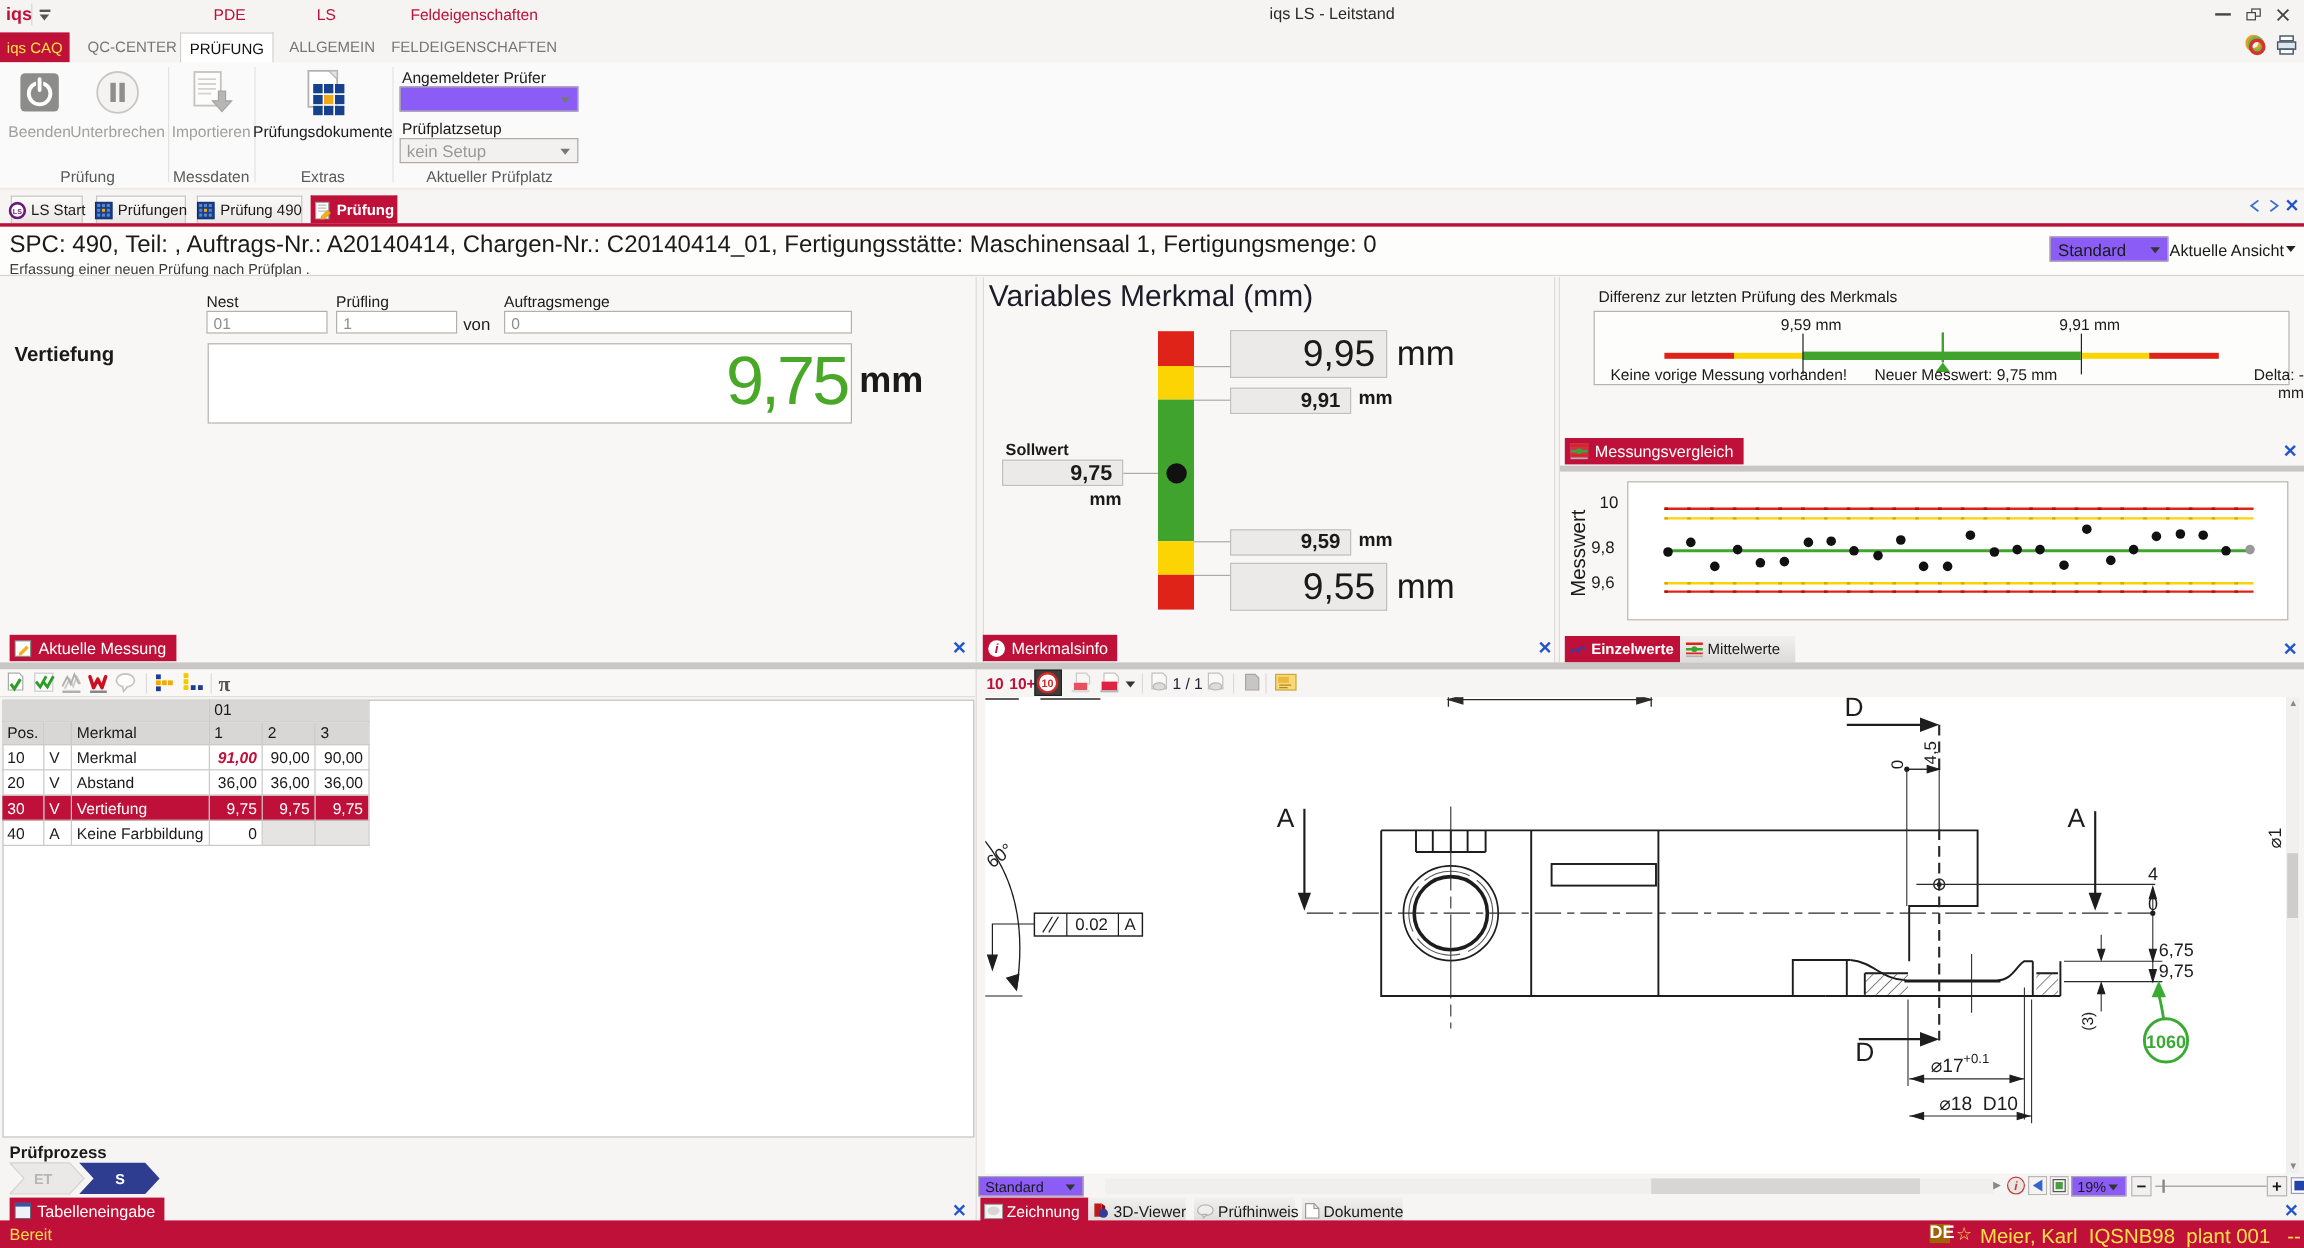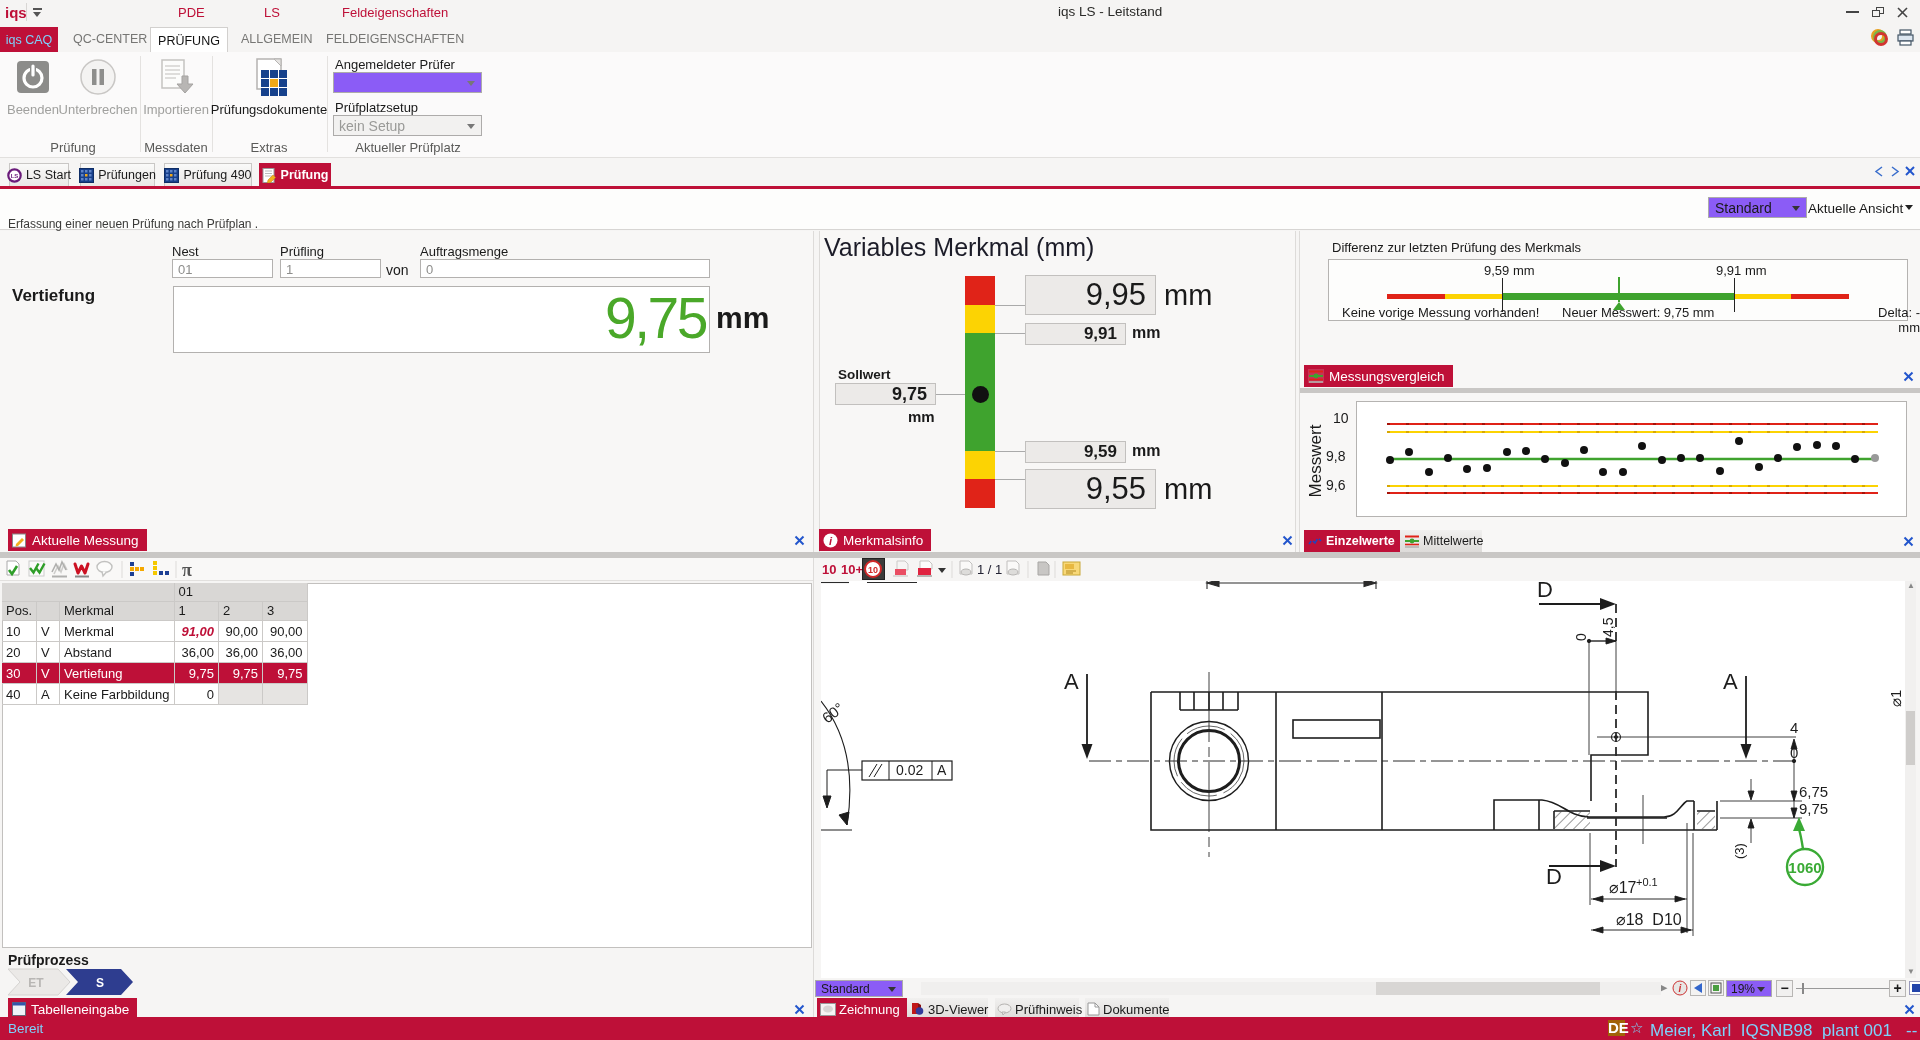--- a/index.html
+++ b/index.html
@@ -1,20 +1,20 @@
 <!DOCTYPE html>
 <html><head>
 <meta charset="utf-8">
 <style>
 * { margin:0; padding:0; box-sizing:border-box; }
 html,body { width:1920px; height:1040px; overflow:hidden; }
 body { font-family:"Liberation Sans", sans-serif; background:#f6f5f4; position:relative; color:#1a1a1a; }
 .abs { position:absolute; }
 .crimson { background:#be1038; }
-.wtxt { color:#7dd3fc; }
+.wtxt { color:#fde047; }
 
 #titlebar { position:absolute; left:0; top:0; width:1920px; height:25px; background:#f5f4f3; }
 
 #ribbontabs { position:absolute; left:0; top:25px; width:1920px; height:27px; background:#f5f4f3; }
 
 #ribbon { position:absolute; left:0; top:52px; width:1920px; height:106px; background:#fbfafa; border-bottom:1px solid #e2e0de; }
 .rsep { position:absolute; top:4px; width:1px; height:96px; background:#e4e2e0; }
 .rlabel { position:absolute; top:88px; font-size:13px; color:#5a5a58; width:140px; text-align:center; }
 .rbtnlabel { position:absolute; top:50px; font-size:13px; color:#a0a09e; width:120px; text-align:center; }
 
@@ -208,20 +208,21 @@
       <path d="M18 1 L24 5.5 18 10" fill="none" stroke="#3a6ecc" stroke-width="1.5"></path>
     </svg>
   <svg class="abs" style="left:1904px;top:7px;" width="12" height="12" viewBox="0 0 12 12">
       <line x1="2" y1="2" x2="10" y2="10" stroke="#2255cc" stroke-width="2"></line>
       <line x1="10" y1="2" x2="2" y2="10" stroke="#2255cc" stroke-width="2"></line>
     </svg>
 </div>
 <div id="redline"></div>
 
 <div id="header">
+  <h1>SPC: 490, Teil: , Auftrags-Nr.: A20140414, Chargen-Nr.: C20140414_01, Fertigungsstätte: Maschinensaal 1, Fertigungsmenge: 0</h1>
   <div id="subtitle">Erfassung einer neuen Prüfung nach Prüfplan .</div>
   <div class="combo" style="left:1708px;top:8px;width:99px;height:21px;padding:2px 6px;font-size:14px;">Standard<span class="arr"></span></div>
   <span class="abs" style="left:1808px;top:12px;font-size:13.5px;white-space:nowrap;">Aktuelle Ansicht</span>
     <span class="abs" style="left:1905px;top:16px;width:0;height:0;border-left:4.5px solid transparent;border-right:4.5px solid transparent;border-top:5px solid #222;"></span>
 </div>
 
 <div id="main" class="abs" style="left:0;top:231px;width:1920px;height:321px;background:#f6f5f4;">
 
   <div class="abs" style="left:0;top:0;width:813px;height:321px;background:#f8f7f6;">
     <div class="flabel" style="left:172px;top:13px;">Nest</div>
@@ -370,21 +371,21 @@
     </svg>
 
     <div class="ptab" style="left:4px;top:299px;font-weight:bold;width:96px;padding:0 4px;gap:3px;font-size:12.5px;">
       <svg width="15" height="13" viewBox="0 0 15 13">
           <polyline points="1,9 4,5 7,8 10,3 13,6" fill="none" stroke="#2244bb" stroke-width="1.6"></polyline>
           <circle cx="4" cy="5" r="1.4" fill="#be1038"></circle>
           <circle cx="10" cy="3" r="1.4" fill="#be1038"></circle>
         </svg>
       Einzelwerte
     </div>
-    <div class="ptab gray" style="left:100px;top:299px;width:82px;padding:0 4px;gap:3px;font-size:12.5px;">
+    <div class="ptab gray" style="left:100px;top:299px;width:96px;padding:0 4px;gap:3px;font-size:12.5px;">
       <svg width="16" height="14" viewBox="0 0 16 14">
           <line x1="1" y1="2.5" x2="15" y2="2.5" stroke="#e02318" stroke-width="2"></line>
           <line x1="1" y1="7" x2="15" y2="7" stroke="#3fa32e" stroke-width="2"></line>
           <circle cx="8" cy="7" r="2.4" fill="#3fa32e"></circle>
           <line x1="1" y1="10.5" x2="15" y2="10.5" stroke="#e02318" stroke-width="1.6"></line>
           <line x1="1" y1="13" x2="15" y2="13" stroke="#b5b3b1" stroke-width="1.6"></line>
         </svg>
       Mittelwerte
     </div>
     <span class="closex" style="left:603px;top:302px;"><svg width="11" height="11" viewBox="0 0 11 11">

